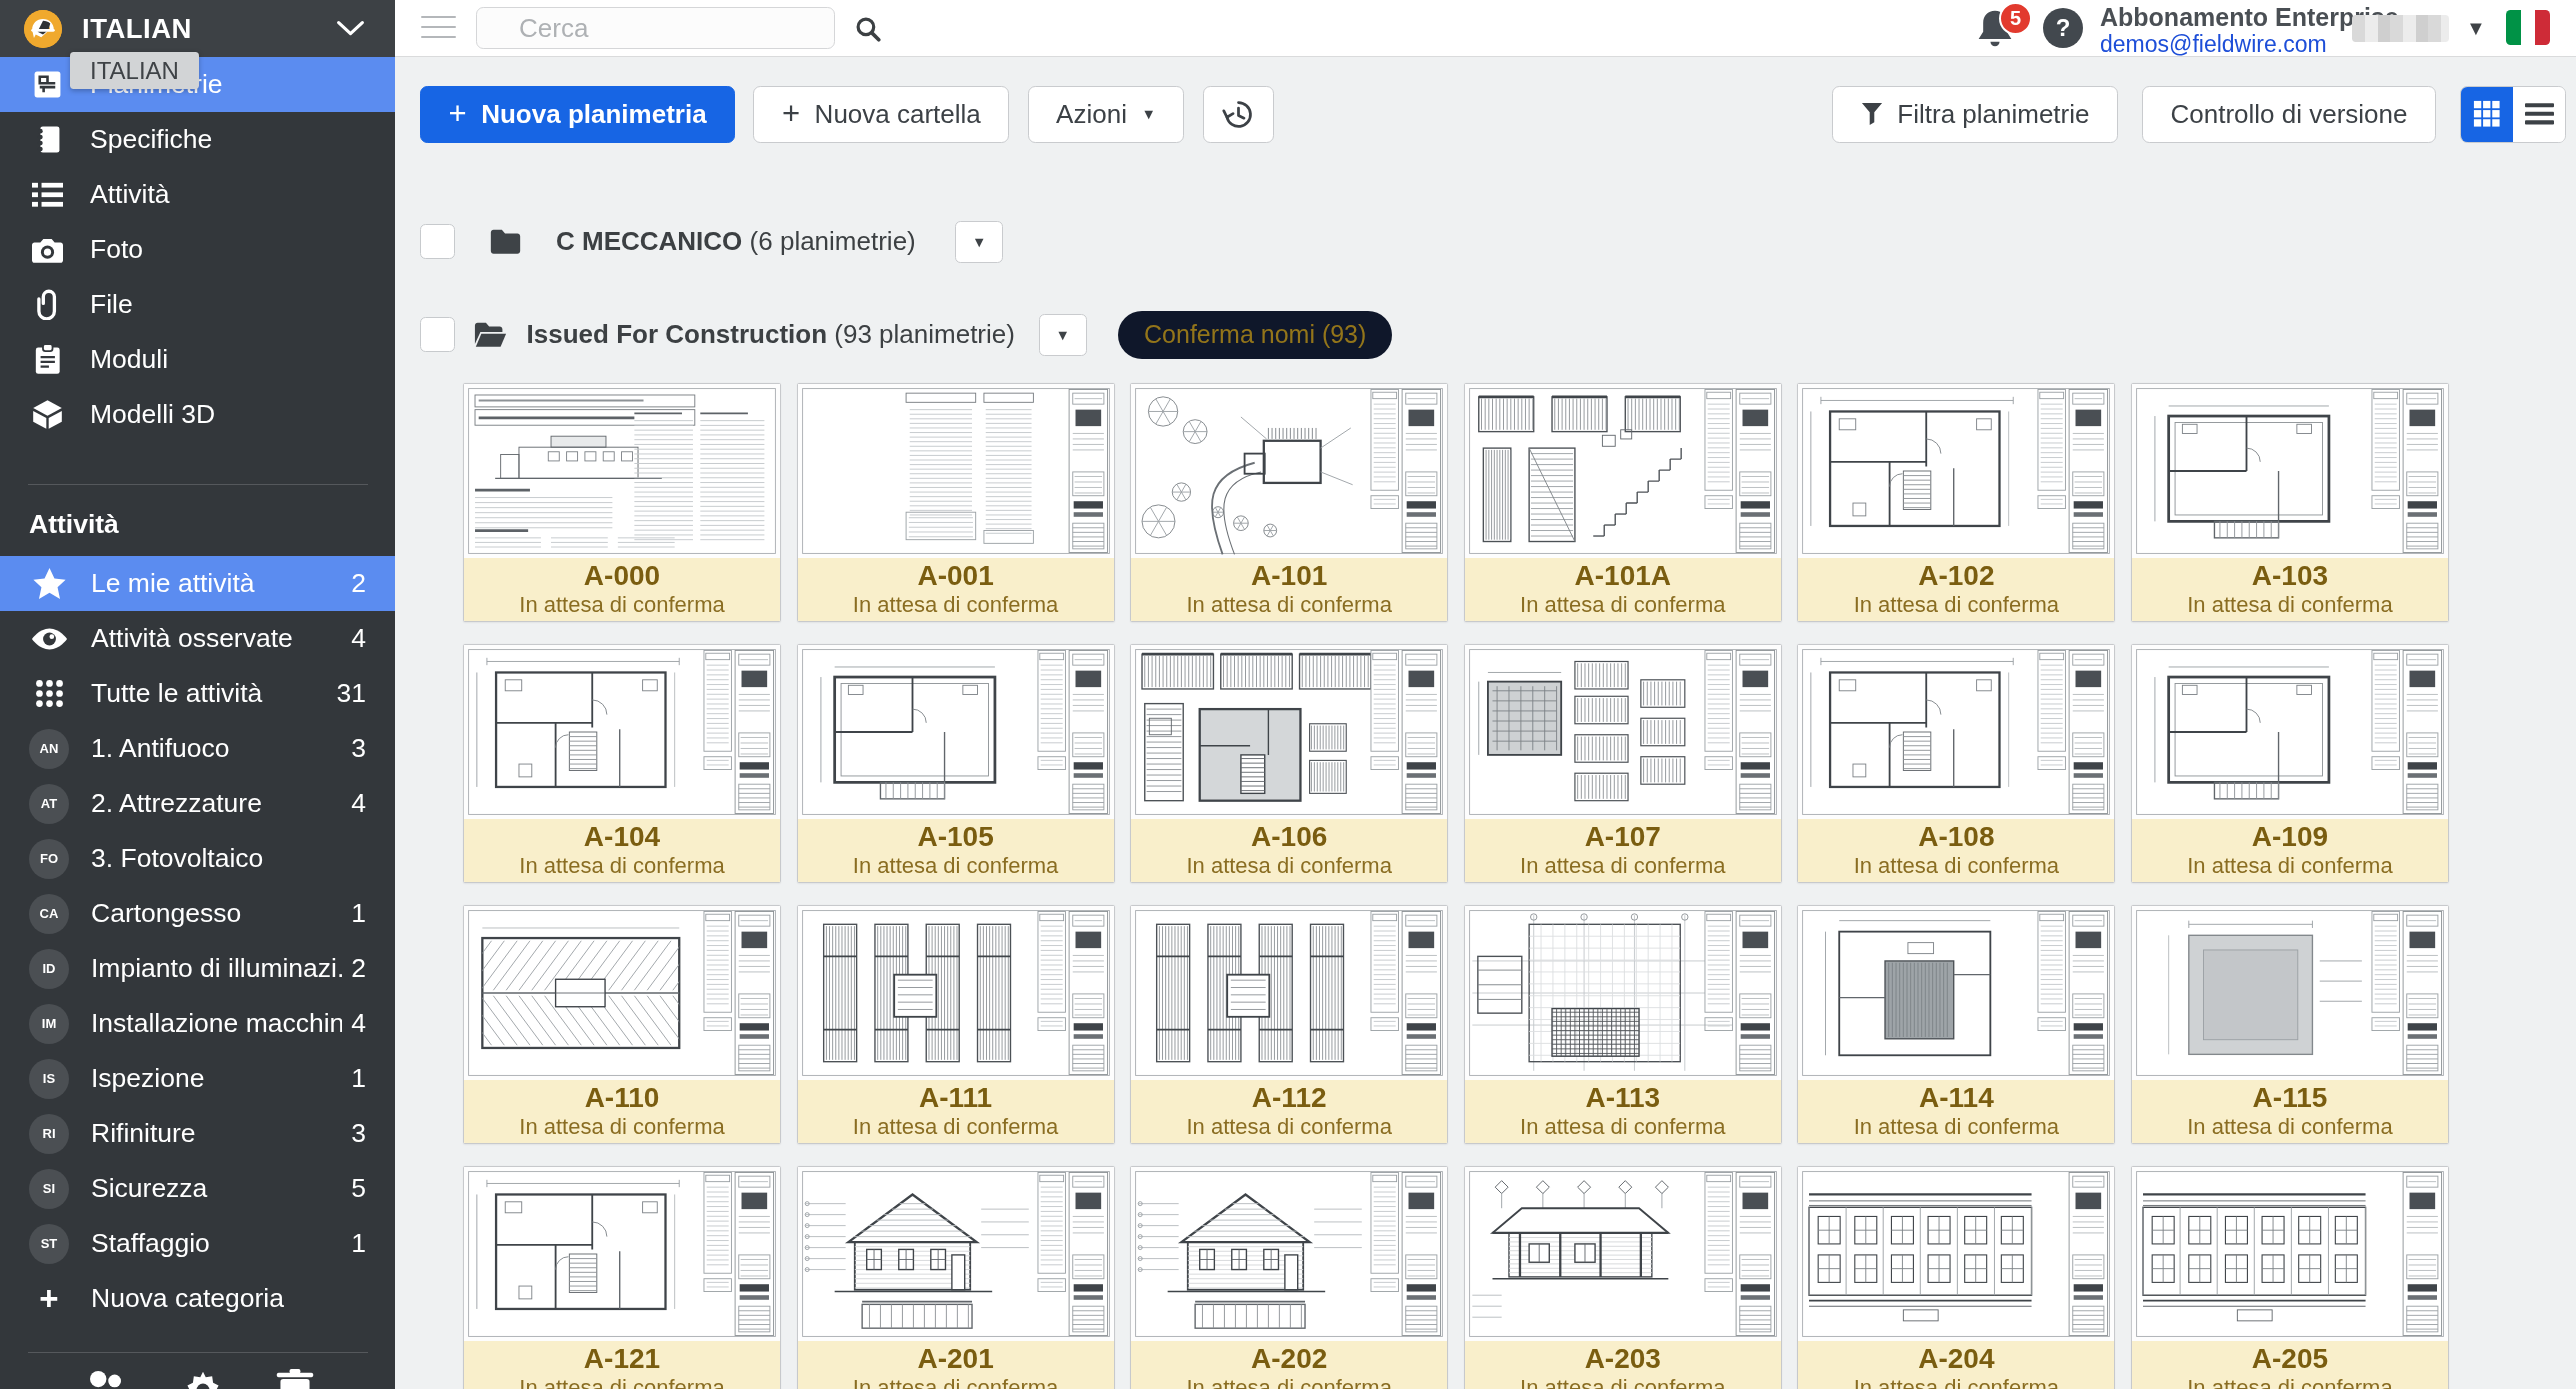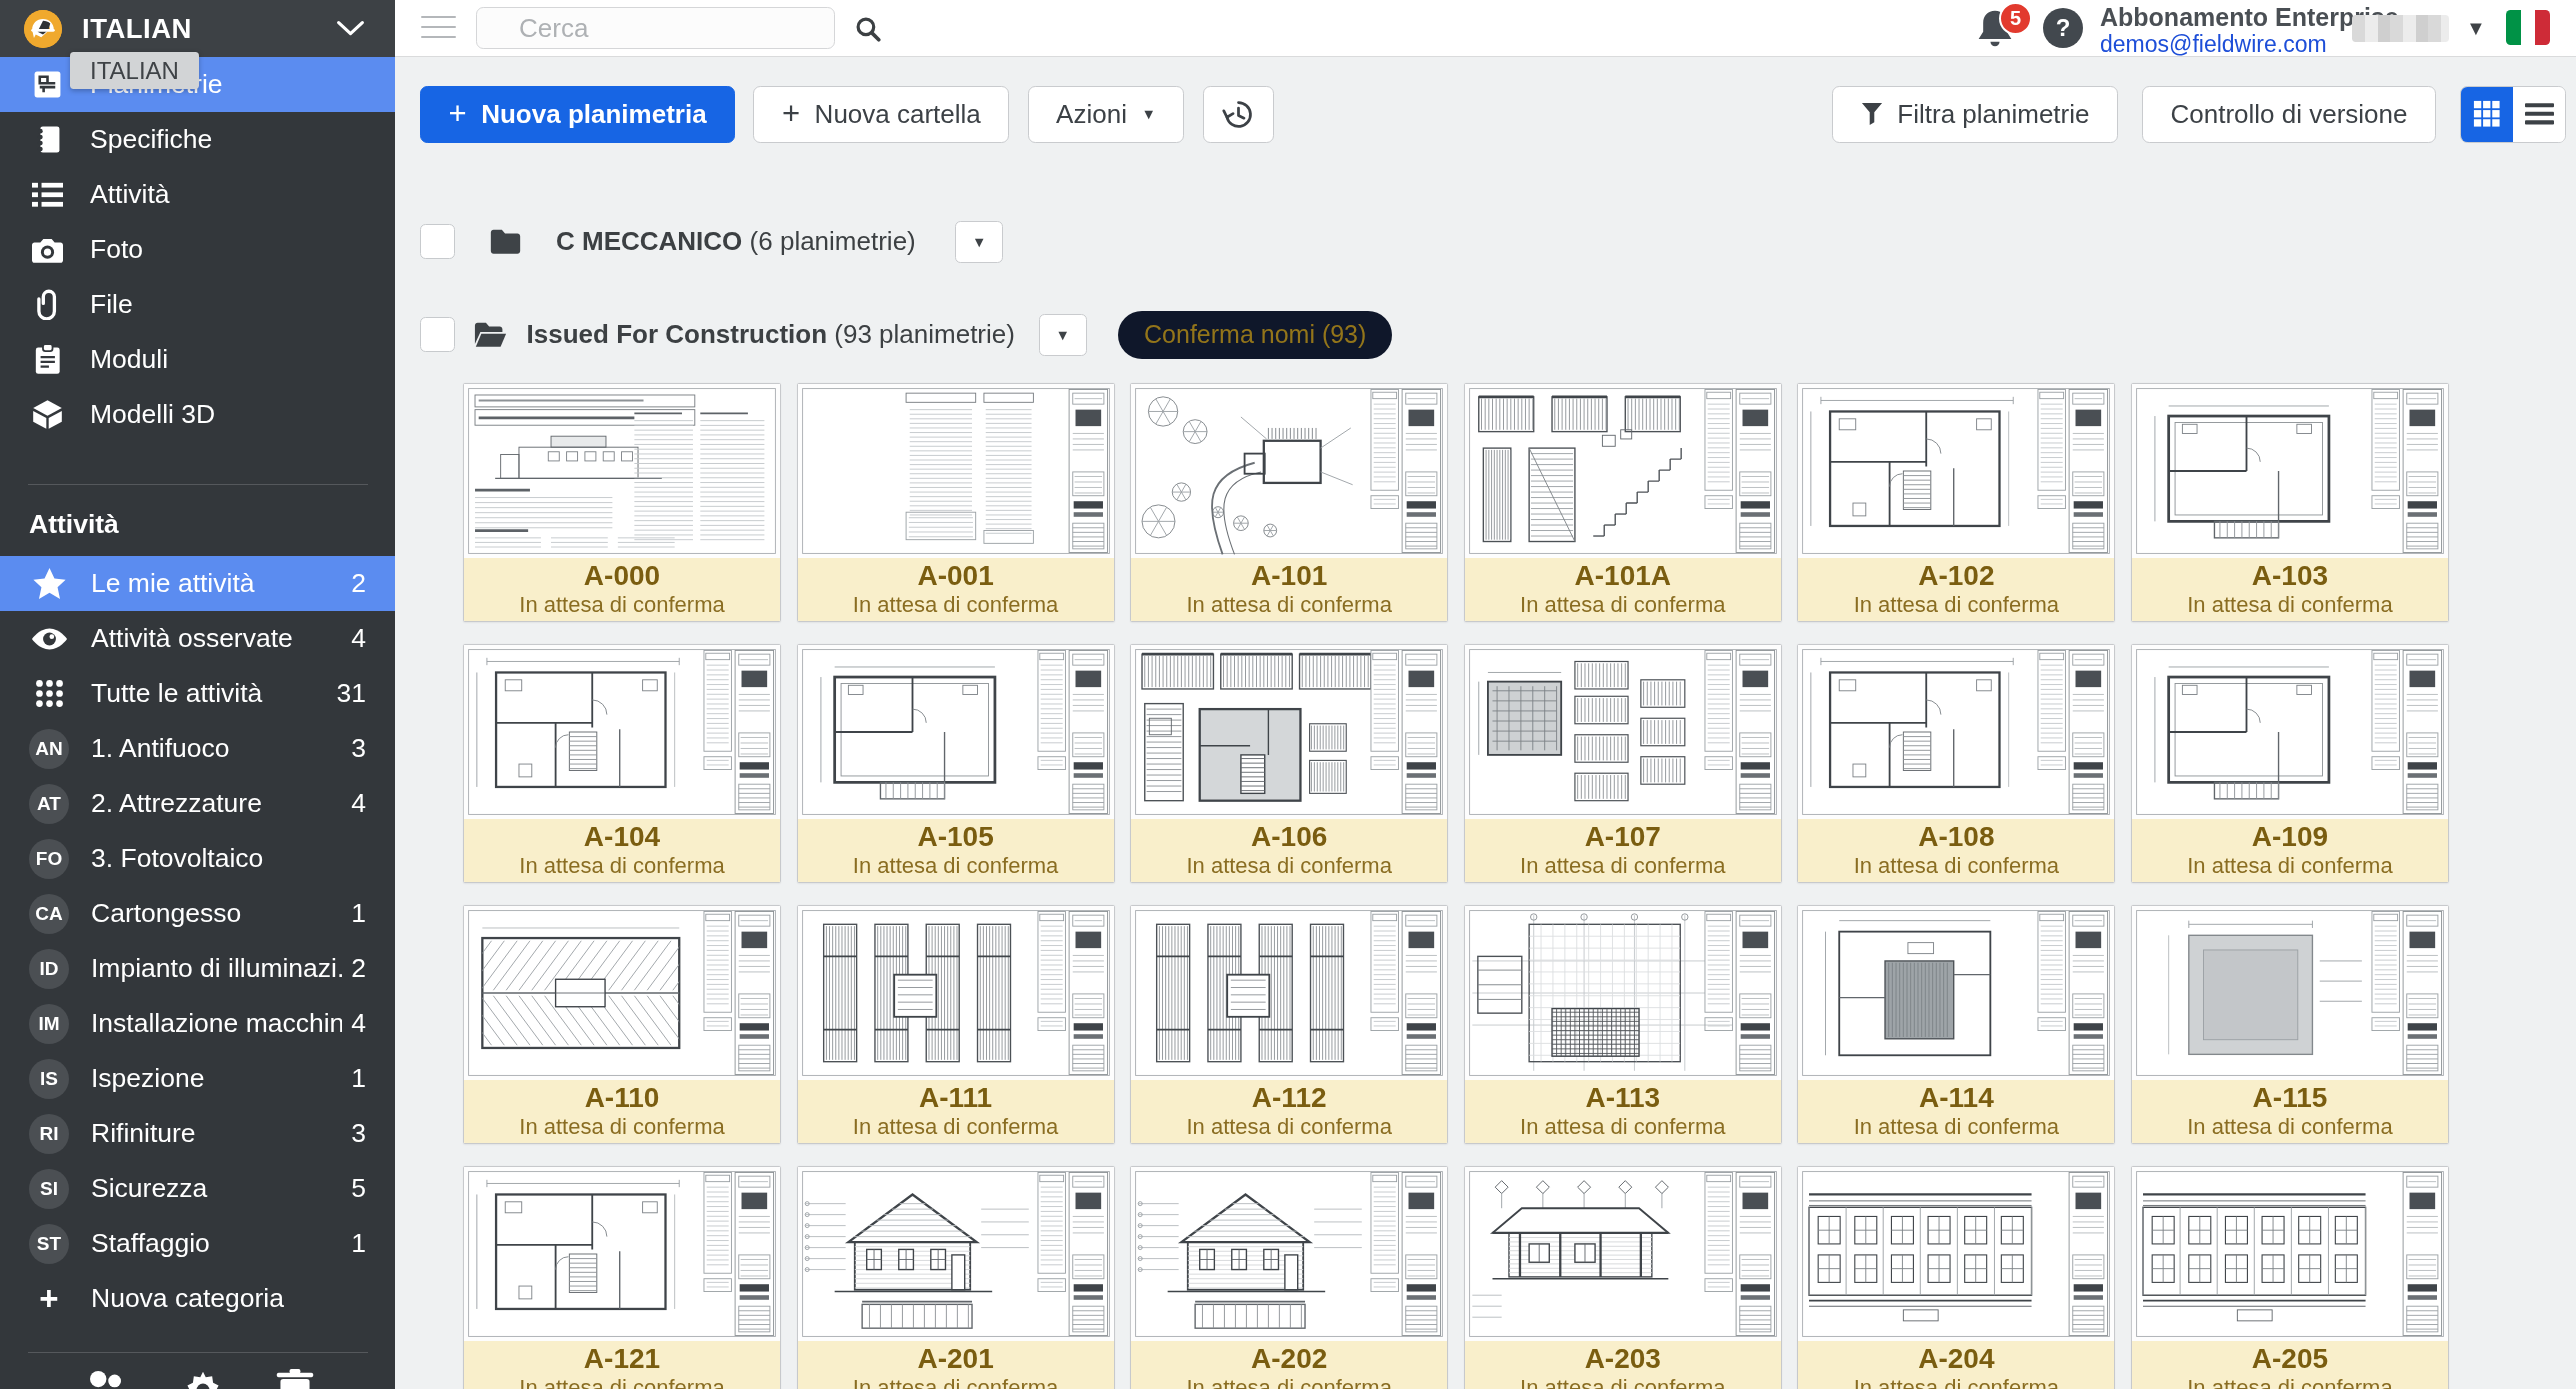--- a/index.html
+++ b/index.html
@@ -19,21 +19,21 @@
              box-shadow:0 1.8px 5.5px rgba(0,0,0,.25); }
   .nav-item, .cat-item { height:55px; display:flex; align-items:center; padding:0 29px; cursor:pointer; font-size:26.5px; }
   .nav-item .nicon { width:37px; display:flex; justify-content:center; flex:0 0 auto; }
   .nav-item .nlabel { margin-left:24px; }
   .nav-item.sel, .cat-item.sel { background:#5b8cf0; }
   .sdiv { height:0.9px; background:#55585c; margin:0 27.5px; }
   .nav-gap { height:42px; }
   .ssec { font-size:26.5px; font-weight:bold; padding:24px 29px 16.5px 29px; }
   .cat-item .cicon { width:40px; display:flex; justify-content:center; align-items:center; flex:0 0 auto; }
   .cat-item .badge2 { width:40px; height:40px; border-radius:50%; background:#4b4f53; color:#fff;
-                      font-size:19px; font-weight:bold; display:flex; align-items:center; justify-content:center; flex:0 0 auto; }
+                      font-size:13px; font-weight:bold; display:flex; align-items:center; justify-content:center; flex:0 0 auto; }
   .cat-item .clabel { margin-left:22px; flex:1; white-space:nowrap; overflow:hidden; }
   .cat-item .ccount { font-size:26.5px; margin-left:9.2px; }
   .newcat { height:55px; display:flex; align-items:center; padding:0 29px; font-size:26.5px; cursor:pointer; }
   .newcat .plus { width:40px; text-align:center; font-size:33px; font-weight:bold; }
   .newcat span:last-child { margin-left:22px; }
   .botdiv { position:absolute; left:27.5px; right:27.5px; bottom:37px; height:0.9px; background:#55585c; }
   .boticons { position:absolute; left:0; bottom:-22px; width:395px; display:flex; justify-content:space-around; padding:0 55px; }
 
   
   .topbar { position:absolute; left:395px; top:0; right:0; height:57px; background:#fff;

